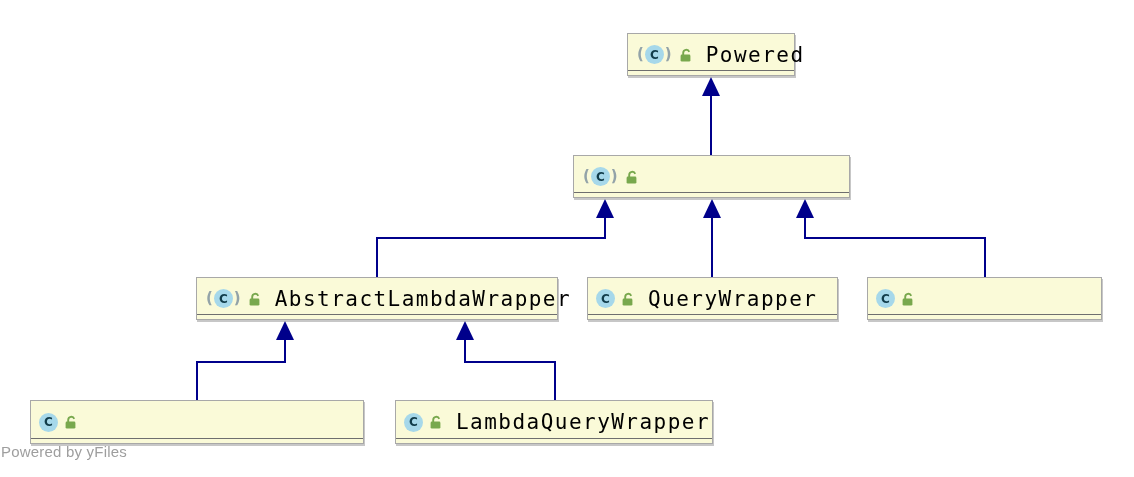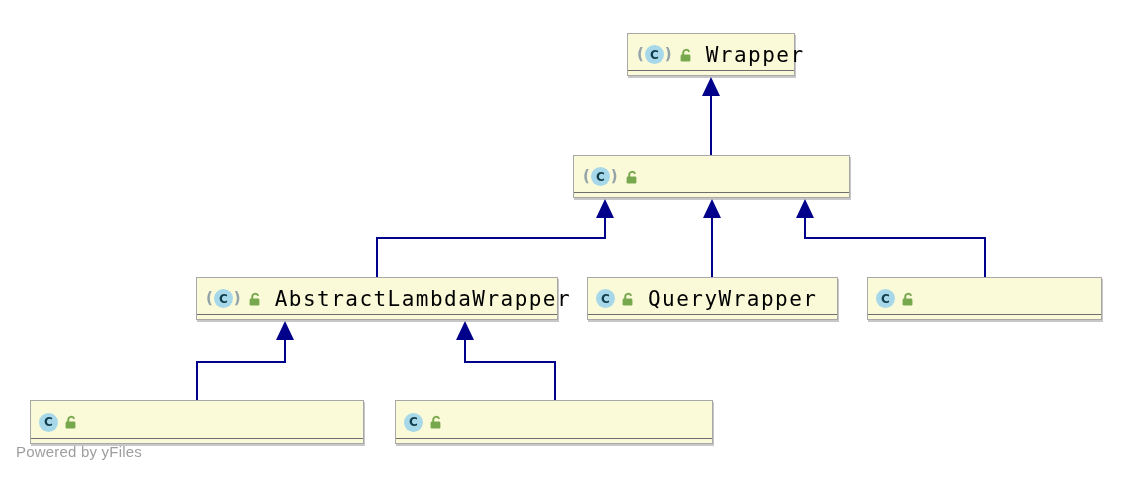--- a/index.html
+++ b/index.html
@@ -40,21 +40,21 @@
     font-family:"DejaVu Sans","Liberation Sans",sans-serif;
   }
   .lock-icon{margin-left:5px;display:inline-flex;}
   .node-label{
     margin-left:12px;
     font-size:21px;letter-spacing:0.07em;
     color:var(--label-color,#000);
     white-space:nowrap;
   }
   #watermark{
-    position:absolute;left:16px;top:443px;
+    position:absolute;left:1px;top:443px;
     font-family:"Liberation Sans","DejaVu Sans",sans-serif;
     font-size:15px;color:var(--watermark,#9E9E9E);
     letter-spacing:.2px;
   }
 </style>
 </head>
 <body>
 
 <div id="canvas">
   <svg id="edges" xmlns="http://www.w3.org/2000/svg">
@@ -90,21 +90,21 @@
         <span class="paren">(</span>
         <span class="circ">C</span>
         <span class="paren">)</span>
       </span>
       <span class="lock-icon">
         <svg width="16" height="16" viewBox="0 0 16 16">
           <path d="M5.2 8 V5.9 a3.1 3.1 0 0 1 6 -1.1" fill="none" stroke="#78A84D" stroke-width="1.9"></path>
           <rect x="2.6" y="7.6" width="9.8" height="7" rx="1.3" fill="#78A84D"></rect>
         </svg>
       </span>
-      <span class="node-label">Wrapper</span>
+      <span class="node-label">Powered</span>
     </div>
     <div class="node" style="left: 573px; top: 155px; width: 277px; height: 43px;">
       <span class="cls-icon">
         <span class="paren">(</span>
         <span class="circ">C</span>
         <span class="paren">)</span>
       </span>
       <span class="lock-icon">
         <svg width="16" height="16" viewBox="0 0 16 16">
           <path d="M5.2 8 V5.9 a3.1 3.1 0 0 1 6 -1.1" fill="none" stroke="#78A84D" stroke-width="1.9"></path>
@@ -163,14 +163,15 @@
     <div class="node" style="left: 395px; top: 400px; width: 318px; height: 44px;">
       <span class="cls-icon">
         <span class="circ">C</span>
       </span>
       <span class="lock-icon">
         <svg width="16" height="16" viewBox="0 0 16 16">
           <path d="M5.2 8 V5.9 a3.1 3.1 0 0 1 6 -1.1" fill="none" stroke="#78A84D" stroke-width="1.9"></path>
           <rect x="2.6" y="7.6" width="9.8" height="7" rx="1.3" fill="#78A84D"></rect>
         </svg>
       </span>
+      <span class="node-label">LambdaQueryWrapper</span>
     </div>
   </div>
 
 </body></html>

